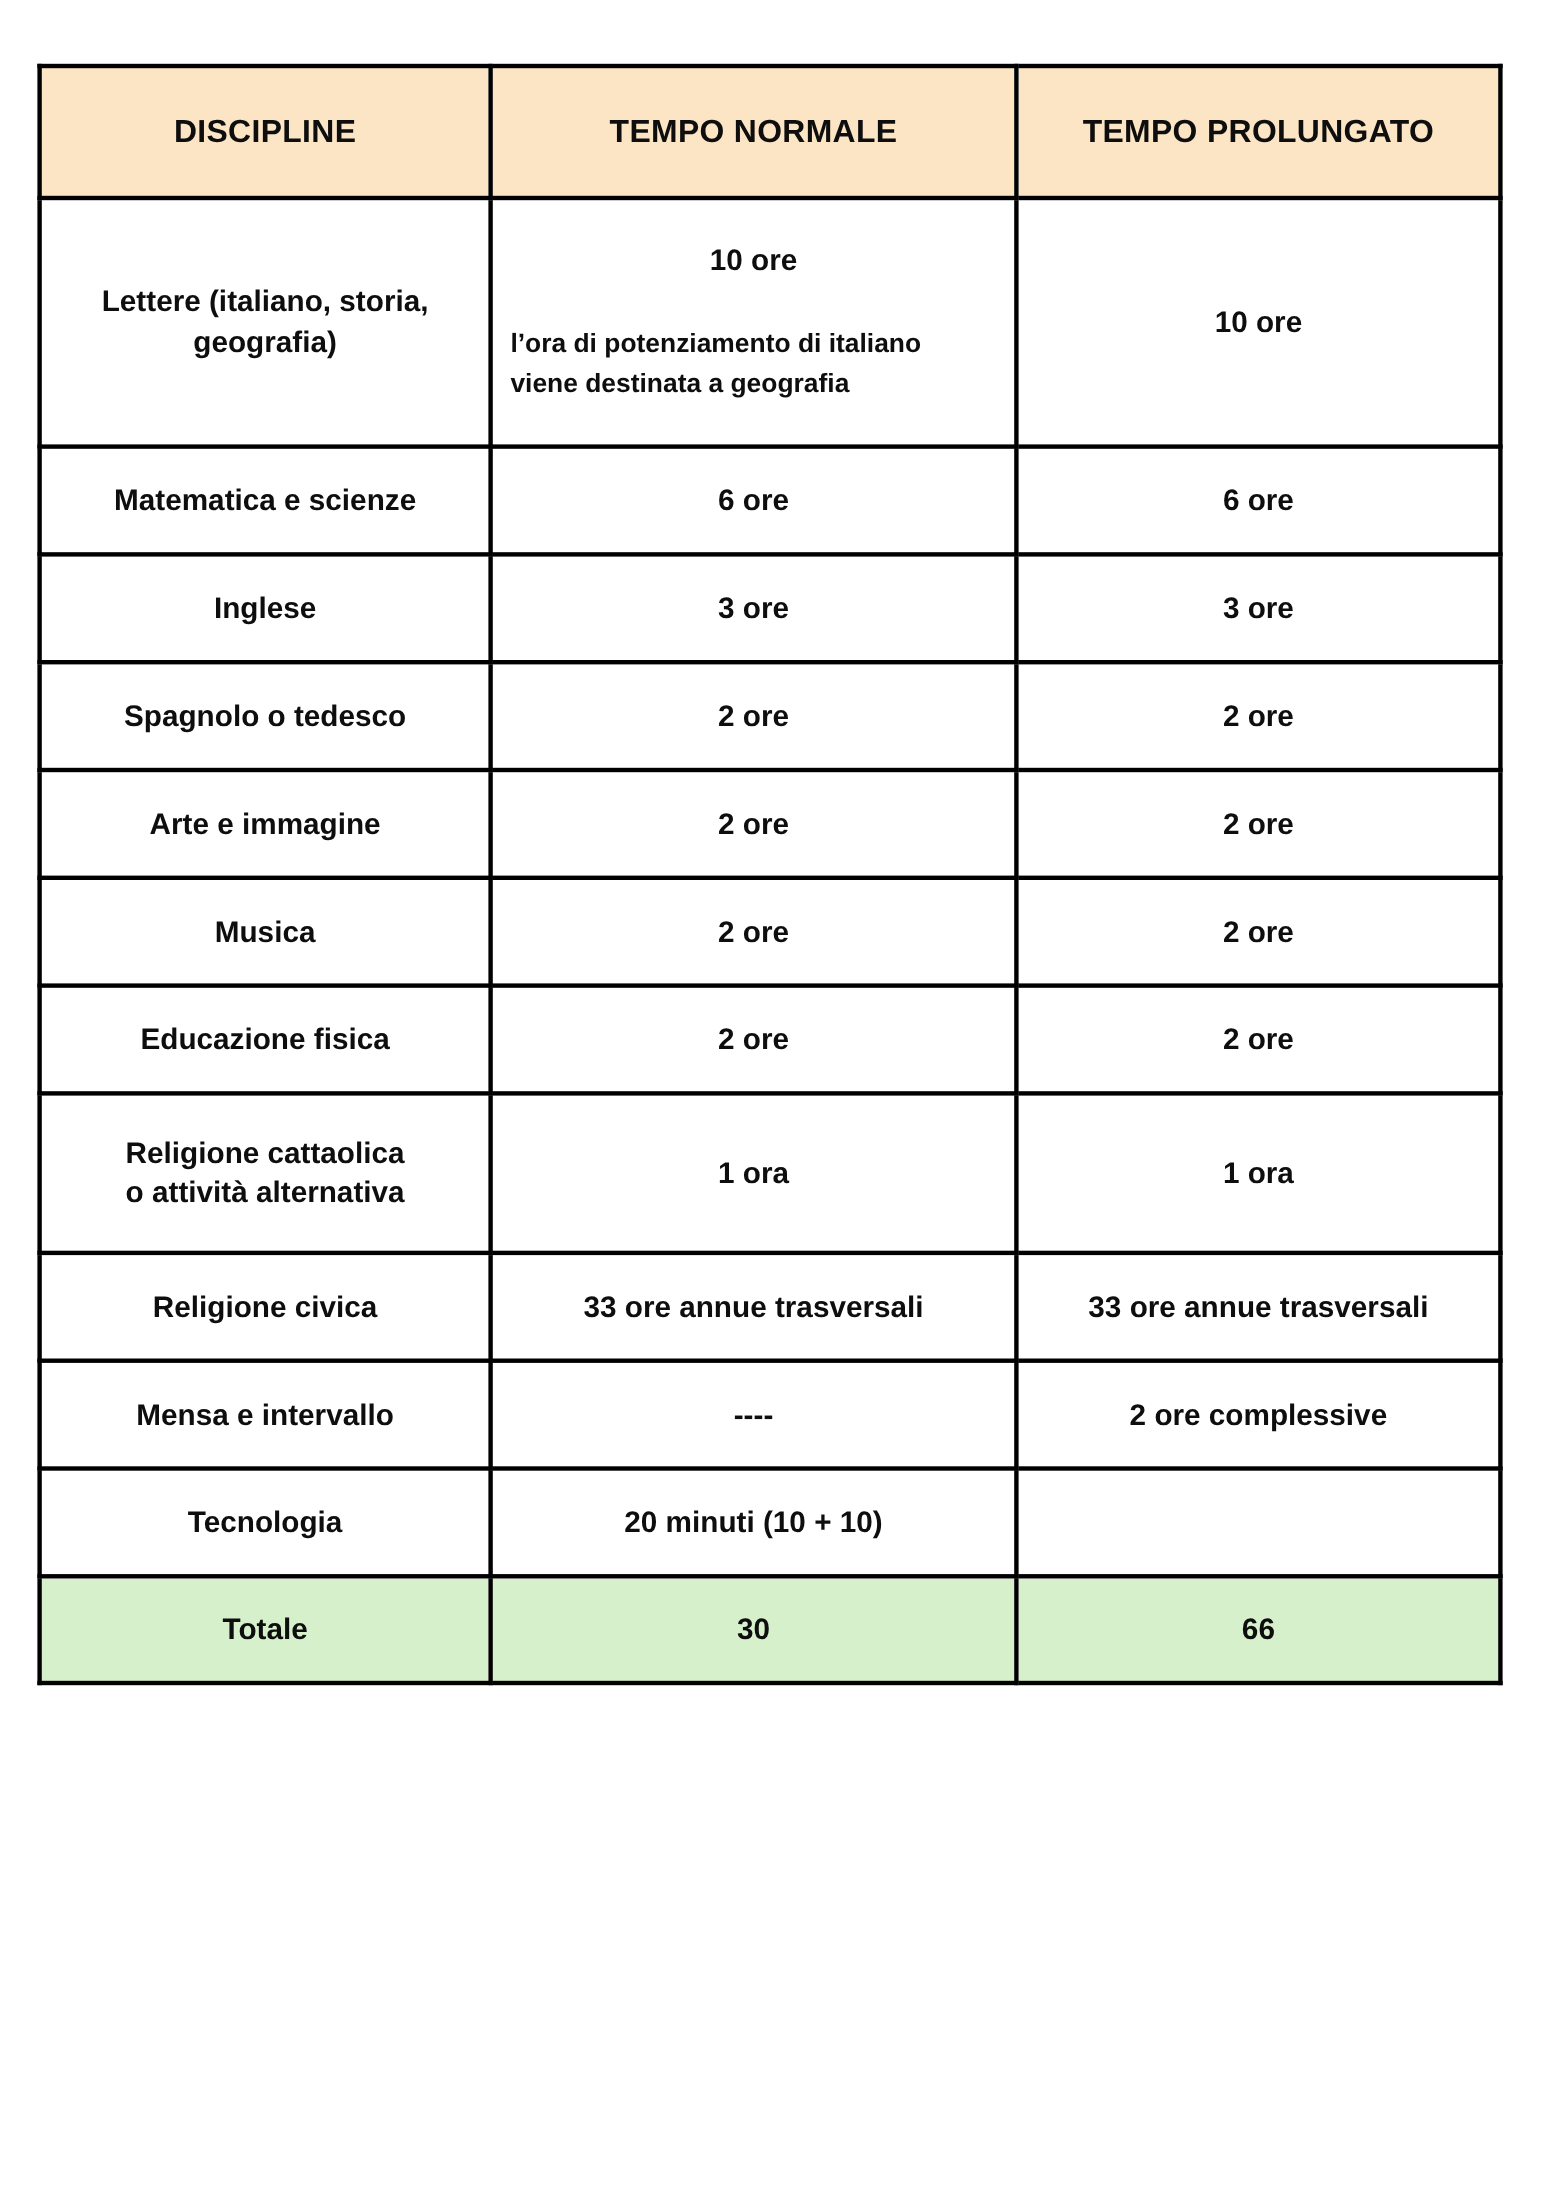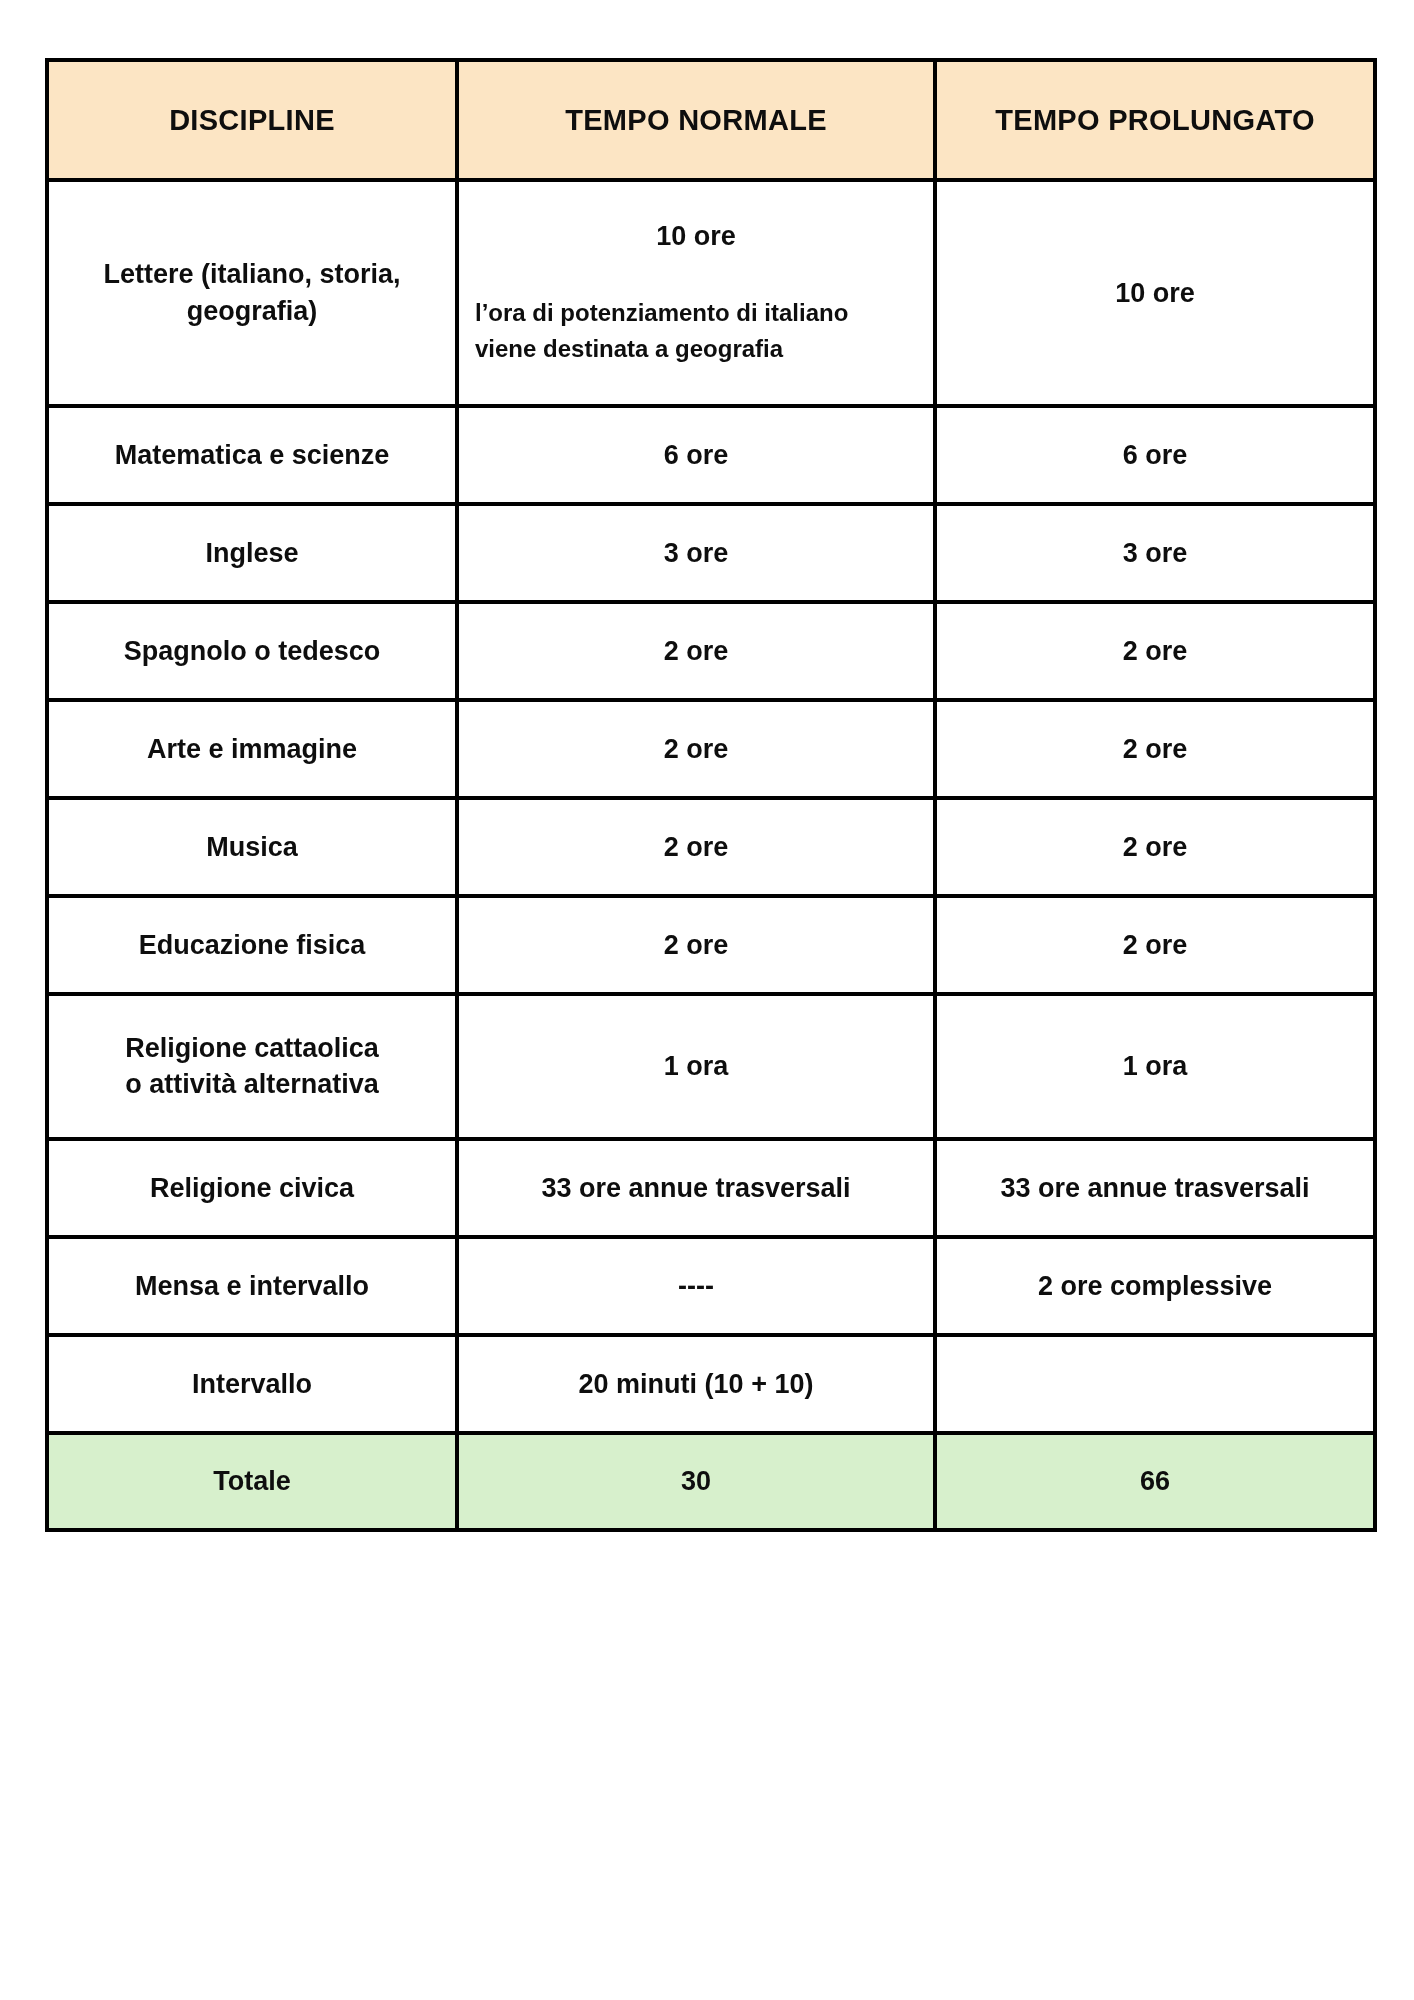--- a/index.html
+++ b/index.html
@@ -6,21 +6,21 @@
   .page {
     position: relative;
     width: 1414px;
     height: 2000px;
     background: #ffffff;
     font-family: "Liberation Sans", "DejaVu Sans", sans-serif;
     color: #0e0e0e;
   }
   table.tbl {
     position: absolute;
-    left: 45px;
+    left: 34px;
     top: 58px;
     border-collapse: collapse;
     table-layout: fixed;
     padding-left: 21px;
   }
   col.c1 { width: 410px; }
   col.c2 { width: 478px; }
   col.c3 { width: 440px; }
   th, td {
     border: 4px solid var(--border, #000000);
@@ -126,21 +126,21 @@
         <td>Religione civica</td>
         <td>33 ore annue trasversali</td>
         <td>33 ore annue trasversali</td>
       </tr>
       <tr class="h-std">
         <td>Mensa e intervallo</td>
         <td>----</td>
         <td>2 ore complessive</td>
       </tr>
       <tr class="h-std">
-        <td>Intervallo</td>
+        <td>Tecnologia</td>
         <td>20 minuti (10 + 10)</td>
         <td></td>
       </tr>
       <tr class="h-tot total-row">
         <td>Totale</td>
         <td>30</td>
         <td>66</td>
       </tr>
     </tbody>
   </table>

